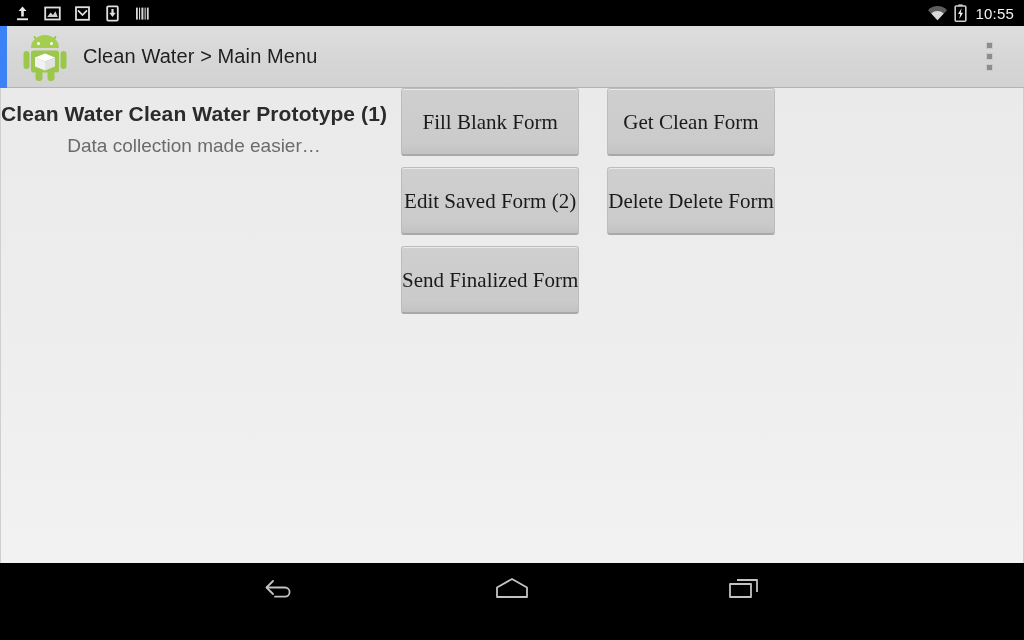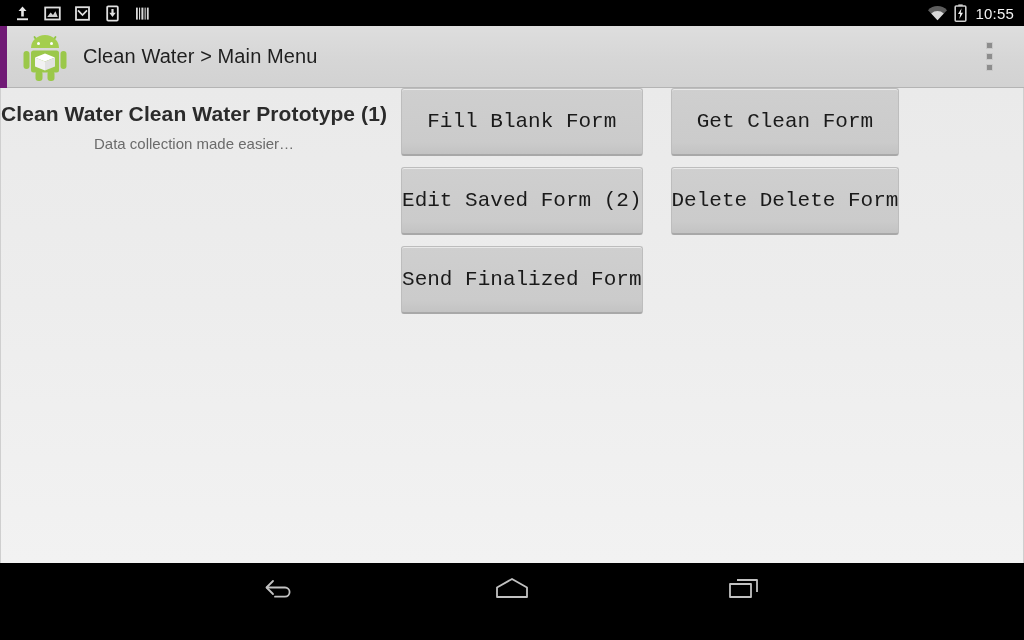--- a/index.html
+++ b/index.html
@@ -9,21 +9,21 @@
     height: 640px;
     overflow: hidden;
     background: #000;
     font-family: "Liberation Sans", sans-serif;
   }
 
   .device {
     position: relative;
     width: 1024px;
     height: 615px;
-    background: #701a75;
+    background: #3b82f6;
     display: flex;
     flex-direction: column;
   }
 
   
   .status-bar {
     height: 26px;
     background: #000000;
     display: flex;
     align-items: center;
@@ -111,42 +111,42 @@
     padding: 14px 0 10px 0;
     text-align: center;
   }
   .main-title {
     font-size: 21px;
     font-weight: bold;
     color: #2b2b2b;
     letter-spacing: .1px;
   }
   .sub-title {
-    font-size: 15px;
+    font-size: 19px;
     color: #6b6b6b;
     margin-top: 9px;
   }
 
   .btn-group {
     padding: 0 14px;
   }
   .group-gap { height: 24px; }
 
   .menu-btn {
     display: block;
     width: 100%;
     height: 68px;
     margin-bottom: 11px;
     background: linear-gradient(to bottom, #cfcfcf 0%, #cbcbcb 82%, #c3c3c3 100%);
     border: 1px solid #bdbdbd;
     border-bottom: 2px solid #a8a8a8;
     border-radius: 3px;
     font-size: 21px;
     color: #1a1a1a;
-    font-family: Liberation Mono, monospace;
+    font-family: Liberation Serif, serif;
     text-align: center;
     line-height: 64px;
     cursor: pointer;
     box-shadow: 0 1px 0 rgba(255,255,255,.55) inset;
   }
   .menu-btn:last-child { margin-bottom: 0; }
 
   
   .nav-bar {
     height: 52px;

